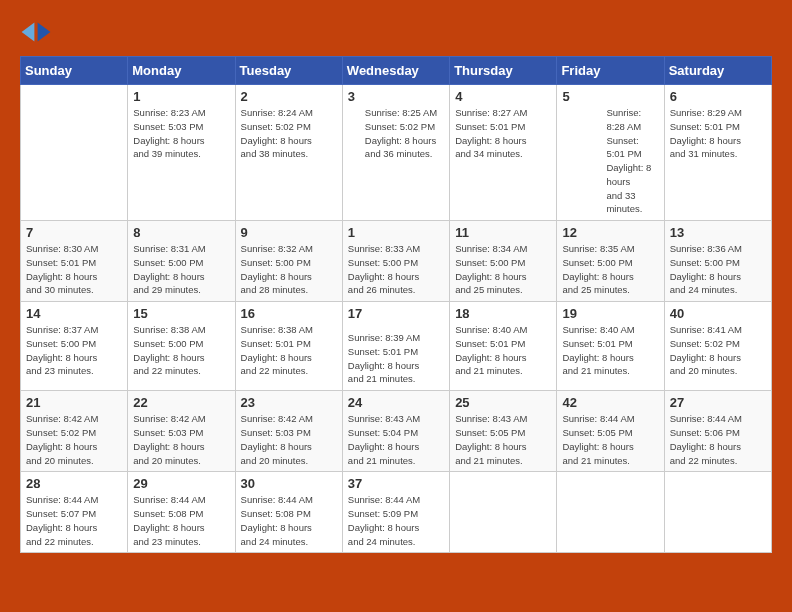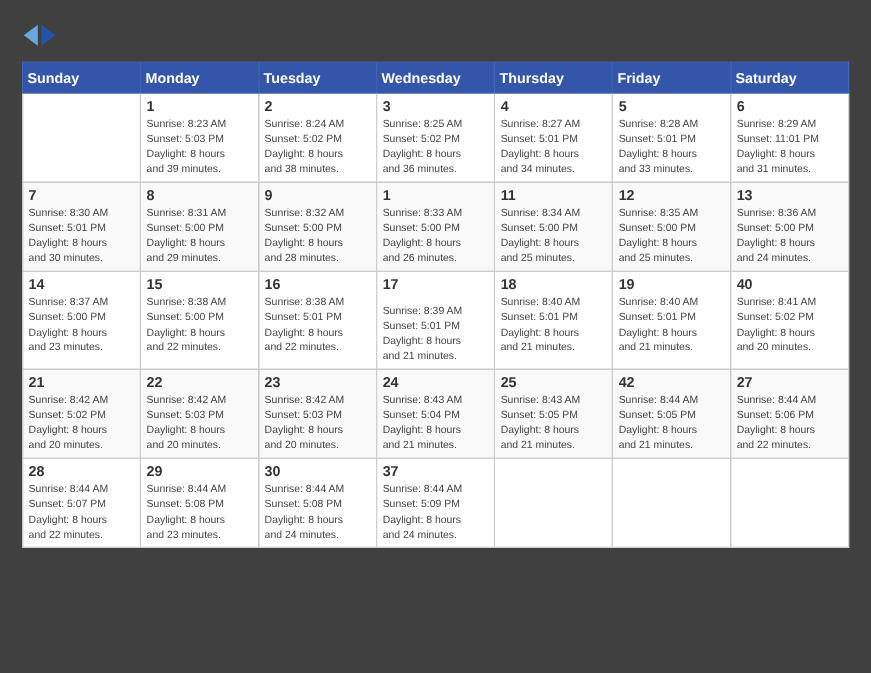--- a/index.html
+++ b/index.html
@@ -7,21 +7,21 @@
       font-family: Arial, sans-serif;
       background: #fff;
       width: 792px;
       height: 612px;
       overflow: hidden;
     }
     .page {
       width: 792px;
       min-height: 612px;
       padding: 16px 20px 10px 20px;
-      background: #404040;
+      background: #c2410c;
     }
     .header-row {
       display: flex;
       justify-content: space-between;
       align-items: flex-start;
       margin-bottom: 8px;
     }
     .logo {
       display: flex;
       align-items: center;
@@ -139,43 +139,43 @@
           </td>
           <td>
             <div class="day-num">2</div>
             <div class="day-info" style="white-space: pre-line;">Sunrise: 8:24 AM
 Sunset: 5:02 PM
 Daylight: 8 hours
 and 38 minutes.</div>
           </td>
           <td>
             <div class="day-num">3</div>
-            <div class="day-info" style="white-space: pre-line;">Sunrise: 8:25 AM
+            <div class="day-info" style="white-space: pre-line; margin-left: 17px;">Sunrise: 8:25 AM
 Sunset: 5:02 PM
 Daylight: 8 hours
 and 36 minutes.</div>
           </td>
           <td>
             <div class="day-num">4</div>
             <div class="day-info" style="white-space: pre-line;">Sunrise: 8:27 AM
 Sunset: 5:01 PM
 Daylight: 8 hours
 and 34 minutes.</div>
           </td>
           <td>
             <div class="day-num">5</div>
-            <div class="day-info" style="white-space: pre-line;">Sunrise: 8:28 AM
+            <div class="day-info" style="white-space: pre-line; margin-left: 44px;">Sunrise: 8:28 AM
 Sunset: 5:01 PM
 Daylight: 8 hours
 and 33 minutes.</div>
           </td>
           <td>
             <div class="day-num">6</div>
             <div class="day-info" style="white-space: pre-line;">Sunrise: 8:29 AM
-Sunset: 11:01 PM
+Sunset: 5:01 PM
 Daylight: 8 hours
 and 31 minutes.</div>
           </td>
         </tr>
         <tr>
           <td>
             <div class="day-num">7</div>
             <div class="day-info" style="white-space: pre-line;">Sunrise: 8:30 AM
 Sunset: 5:01 PM
 Daylight: 8 hours

